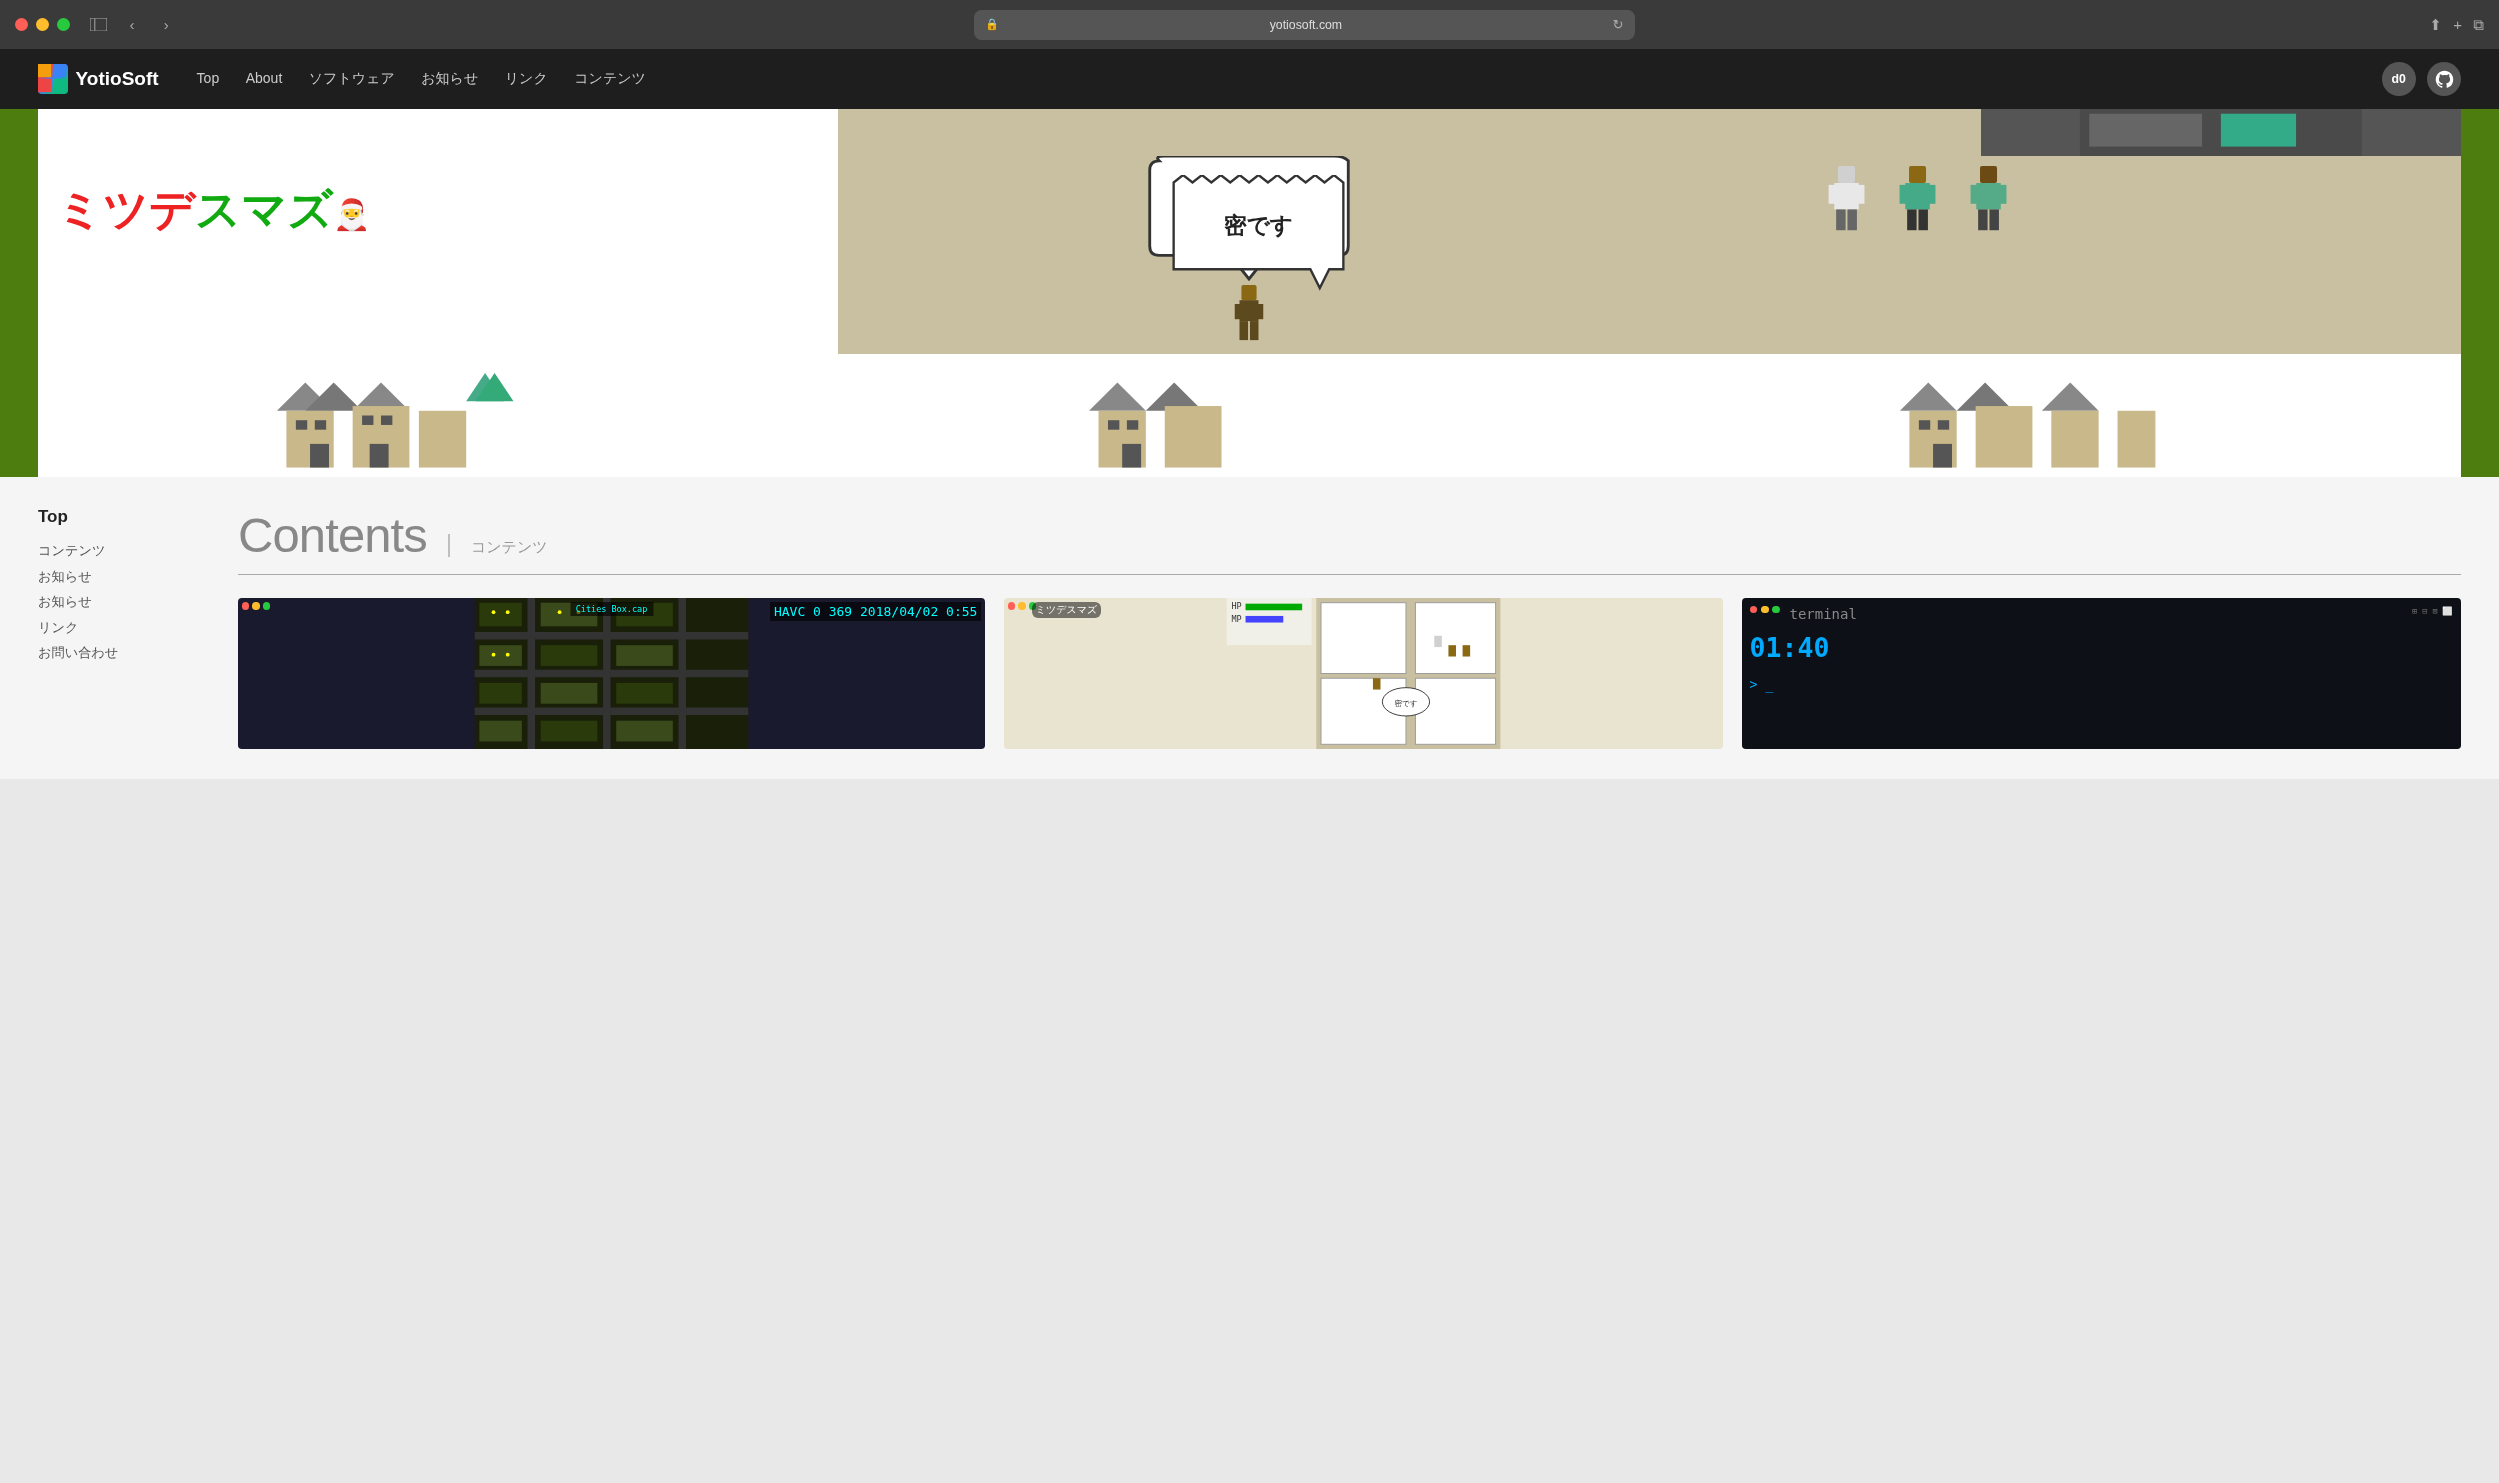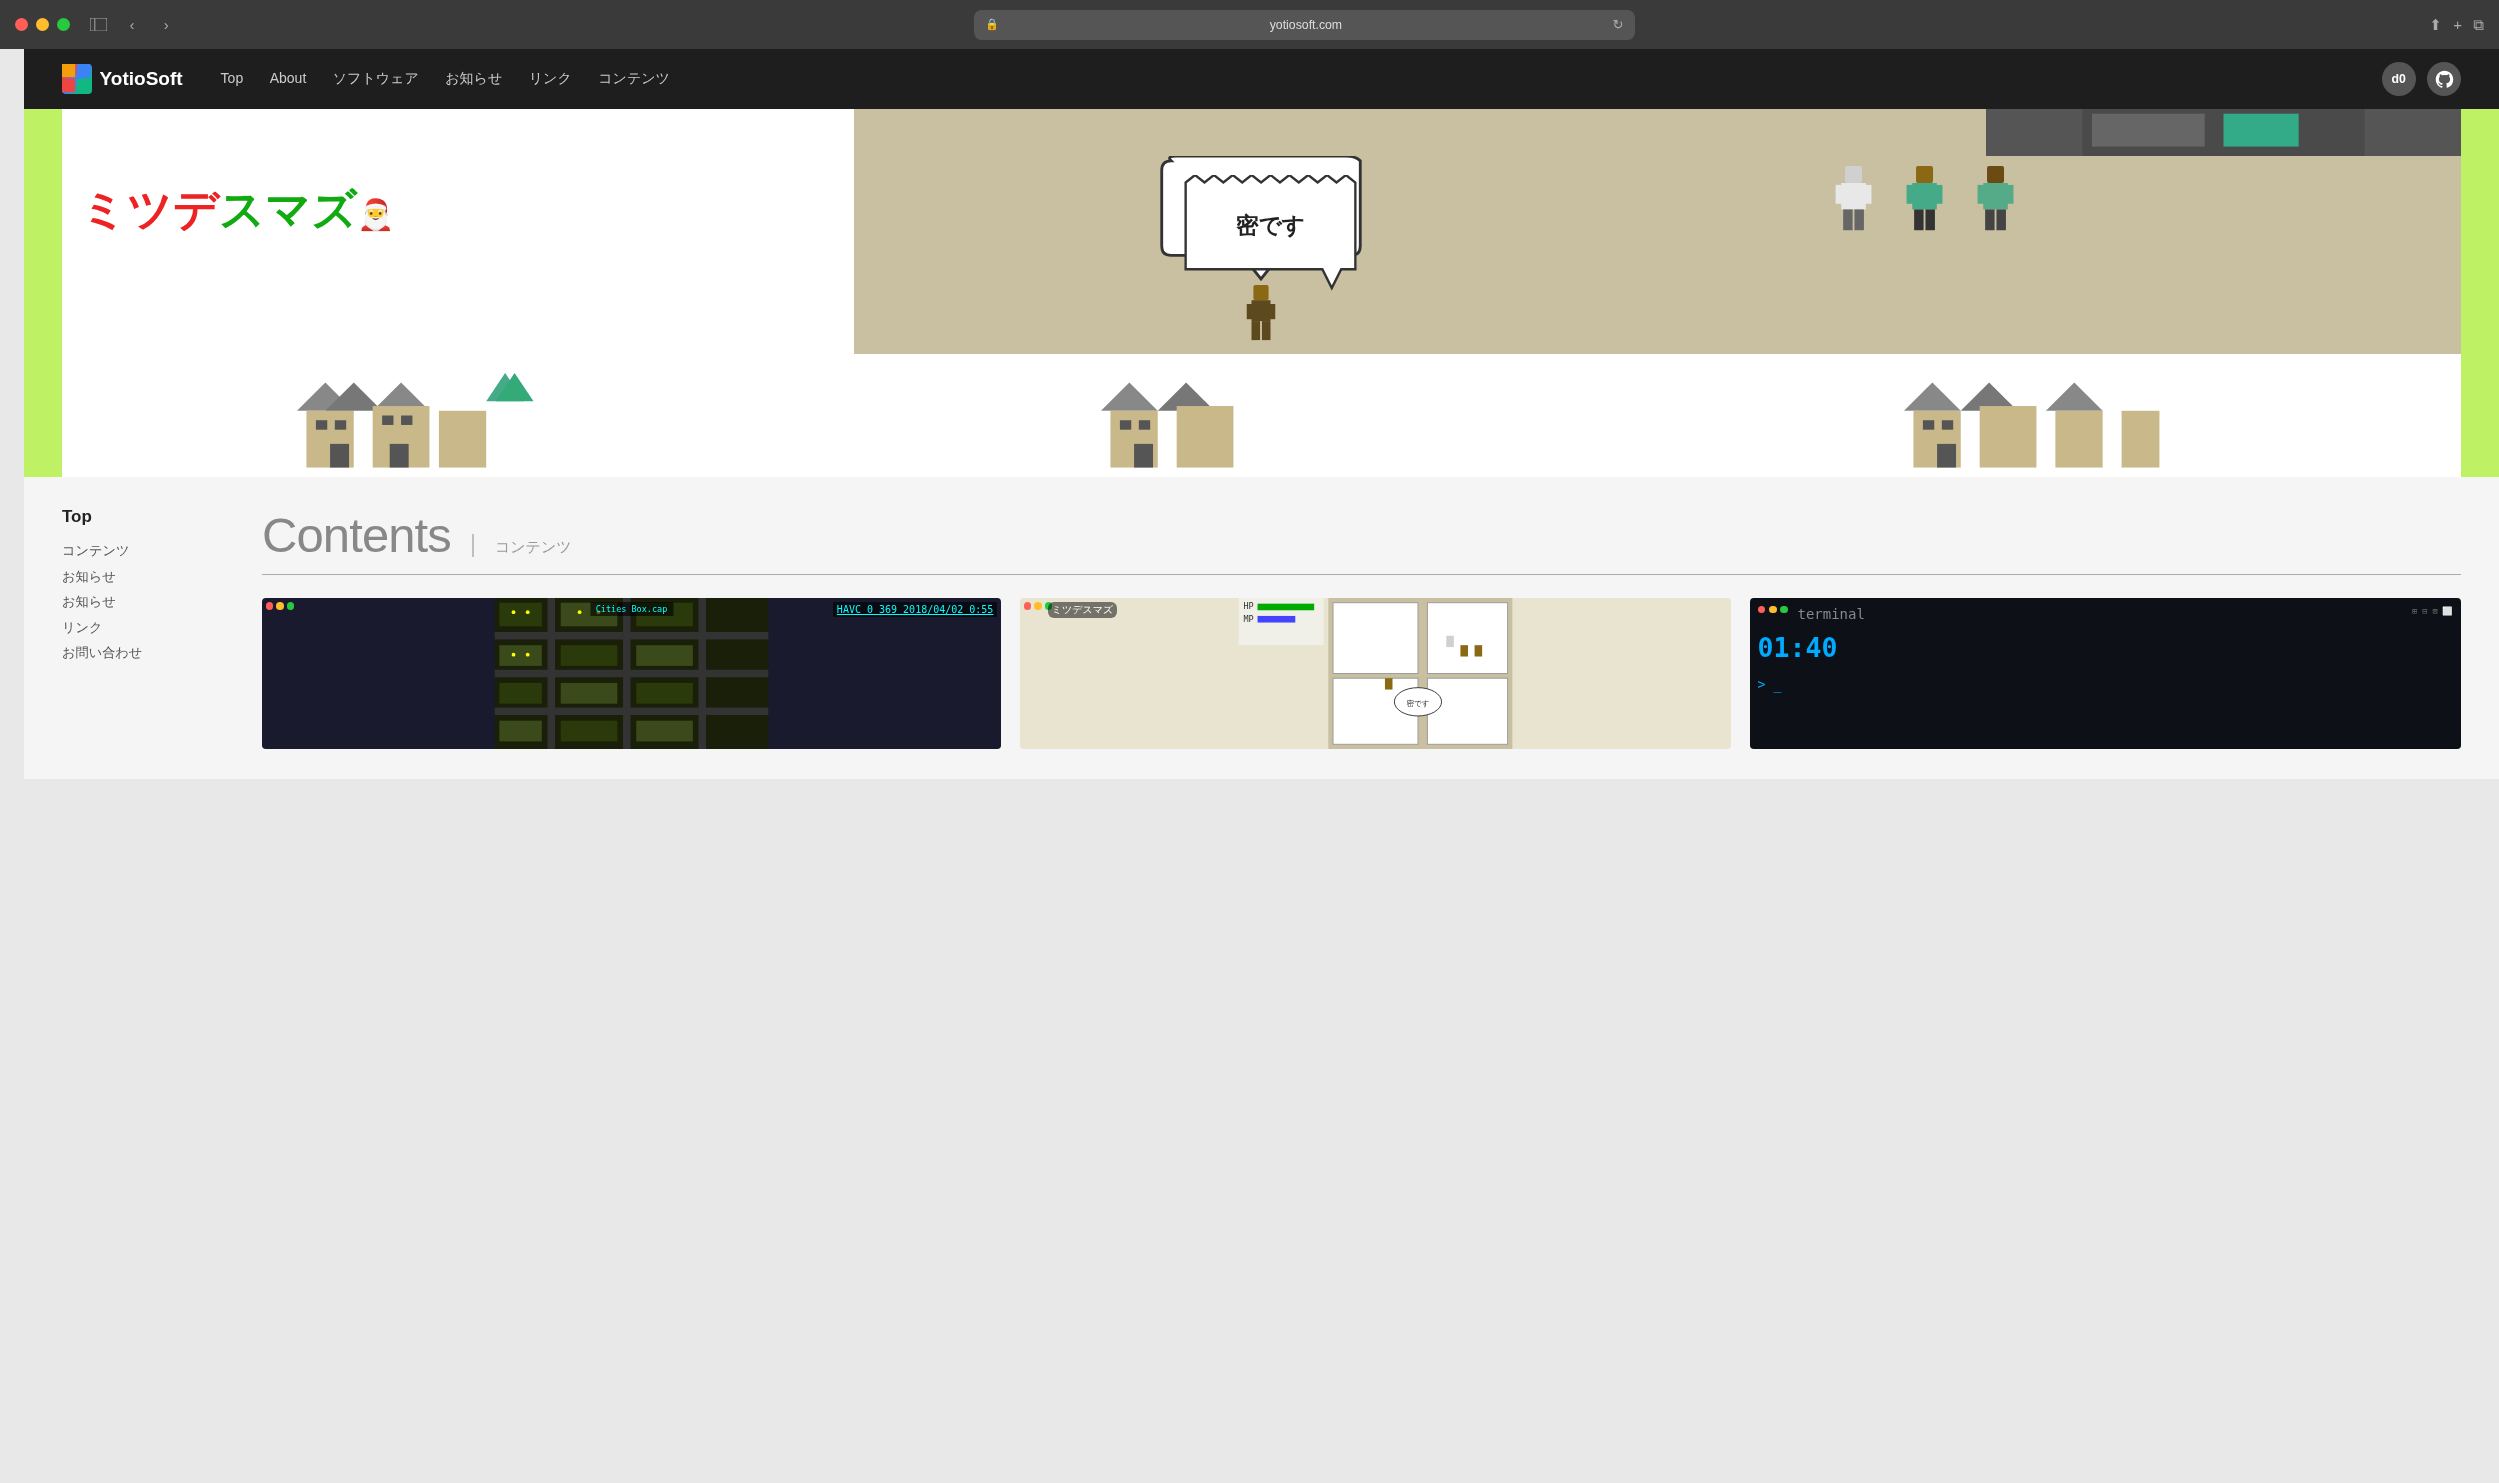--- a/index.html
+++ b/index.html
@@ -77,22 +77,21 @@
       display: flex;
       align-items: center;
       gap: 11.3px;
       margin-left: 11.3px;
       color: #aaa;
       font-size: 15px;
     }
 
     
     .website {
-      background: #bef264;
-      margin-left: 24px;
+      background: #4d7c0f;
     }
     
     .site-nav {
       background: #1e1e1e;
       display: flex;
       align-items: center;
       padding: 0 38px;
       height: 60px;
     }
     .site-logo {
@@ -510,21 +509,21 @@
               <circle cx="90" cy="15" r="2" fill="#ff0"></circle>
               <circle cx="110" cy="15" r="2" fill="#ff0"></circle>
               <circle cx="20" cy="60" r="2" fill="#ff0"></circle>
               <circle cx="35" cy="60" r="2" fill="#ff0"></circle>
             </svg>
           </div>
 
           <div style="position: absolute; top: 3.8px; left: 50%; transform: translateX(-50%); background: rgba(0,0,0,0.6); color: #0ff; font-family: monospace; font-size: 8.5px; padding: 1.9px 5.7px; white-space: nowrap;">
             <span>Cities Box.cap</span>
           </div>
-          <div style="position: absolute; top: 3.8px; right: 3.8px; background: rgba(0,0,0,0.6); color: #0ff; font-family: monospace; font-size: 10px; padding: 1.9px 3.8px; text-decoration: underline;">
+          <div style="position: absolute; top: 3.8px; right: 3.8px; background: rgba(0,0,0,0.6); color: #0ff; font-family: monospace; font-size: 13px; padding: 1.9px 3.8px;">
             <span>HAVC 0 369    2018/04/02 0:55</span>
           </div>
 
           <div style="position: absolute; top: 3.8px; left: 3.8px; display: flex; gap: 2.8px;">
             <div style="width: 7.6px; height: 7.6px; border-radius: 50%; background: #ff5f56;"></div>
             <div style="width: 7.6px; height: 7.6px; border-radius: 50%; background: #ffbd2e;"></div>
             <div style="width: 7.6px; height: 7.6px; border-radius: 50%; background: #27c93f;"></div>
           </div>
         </div>
 

